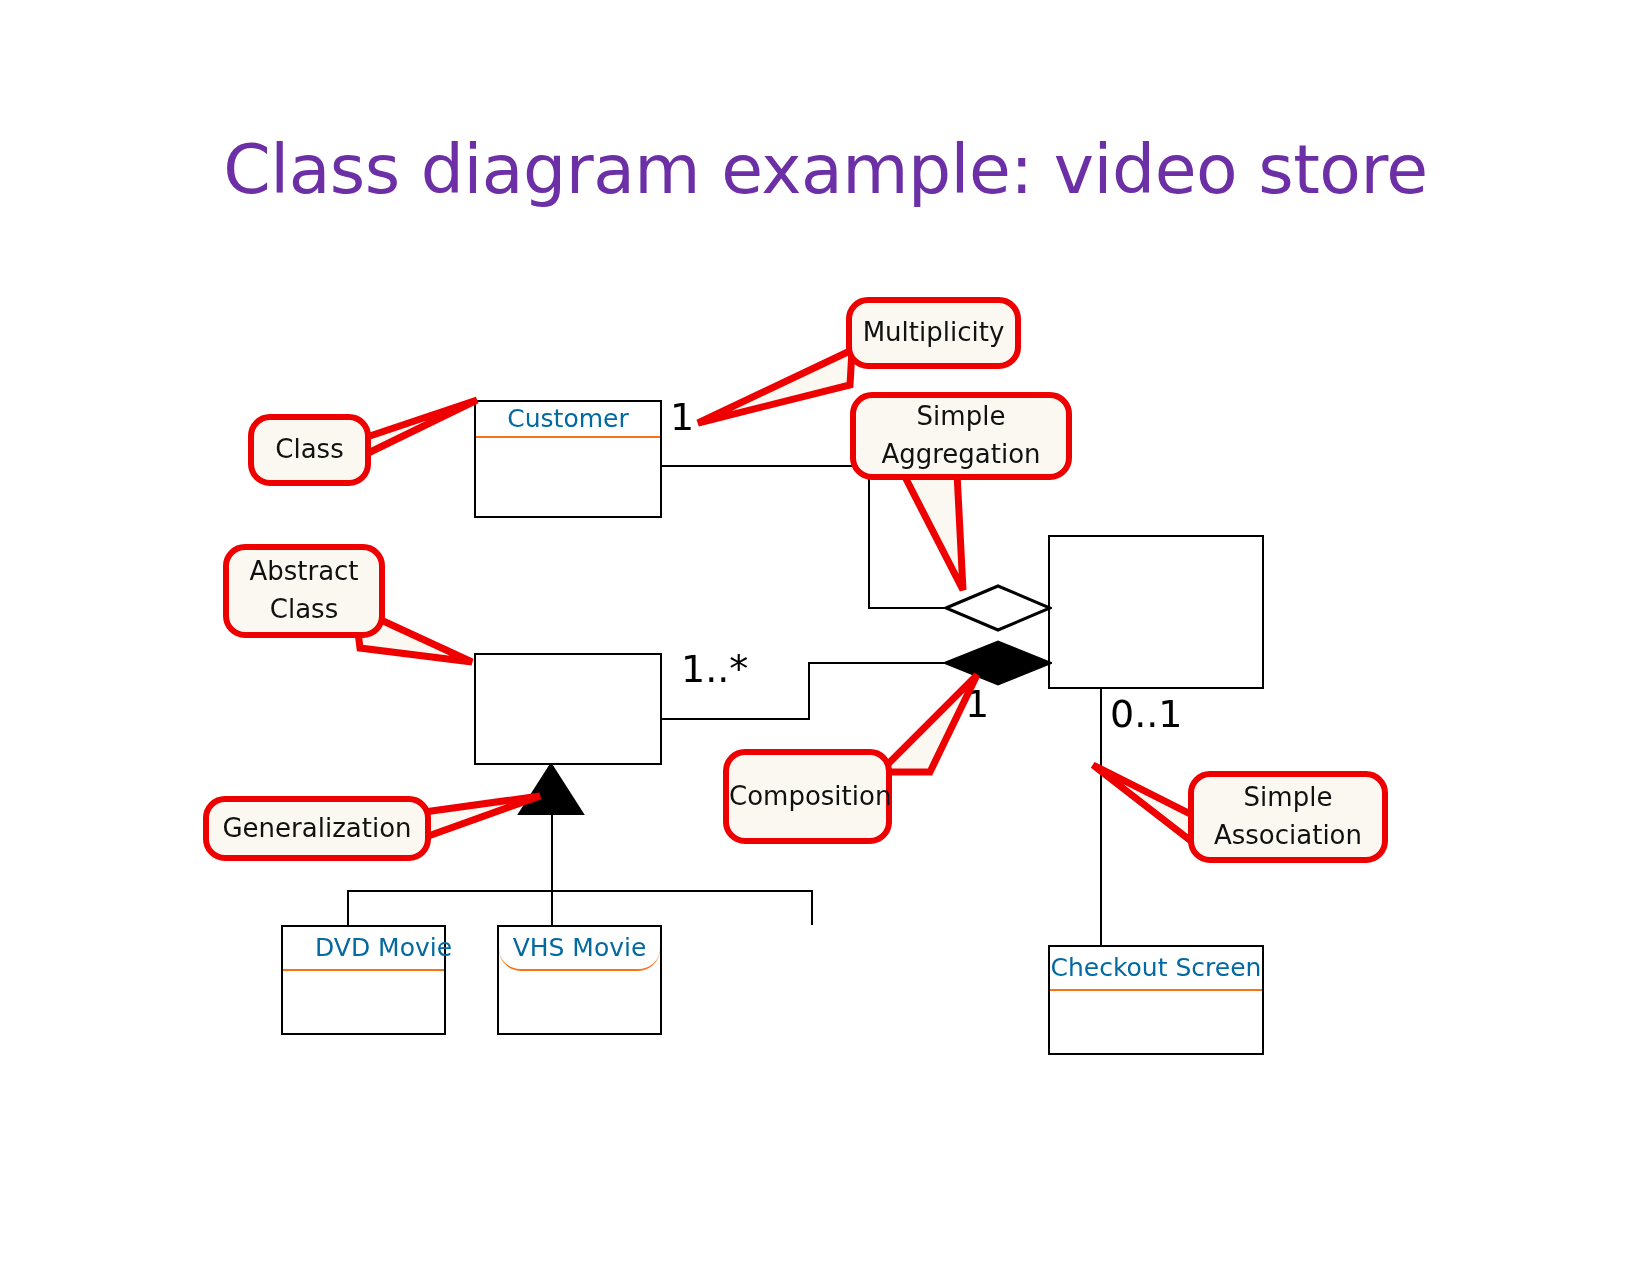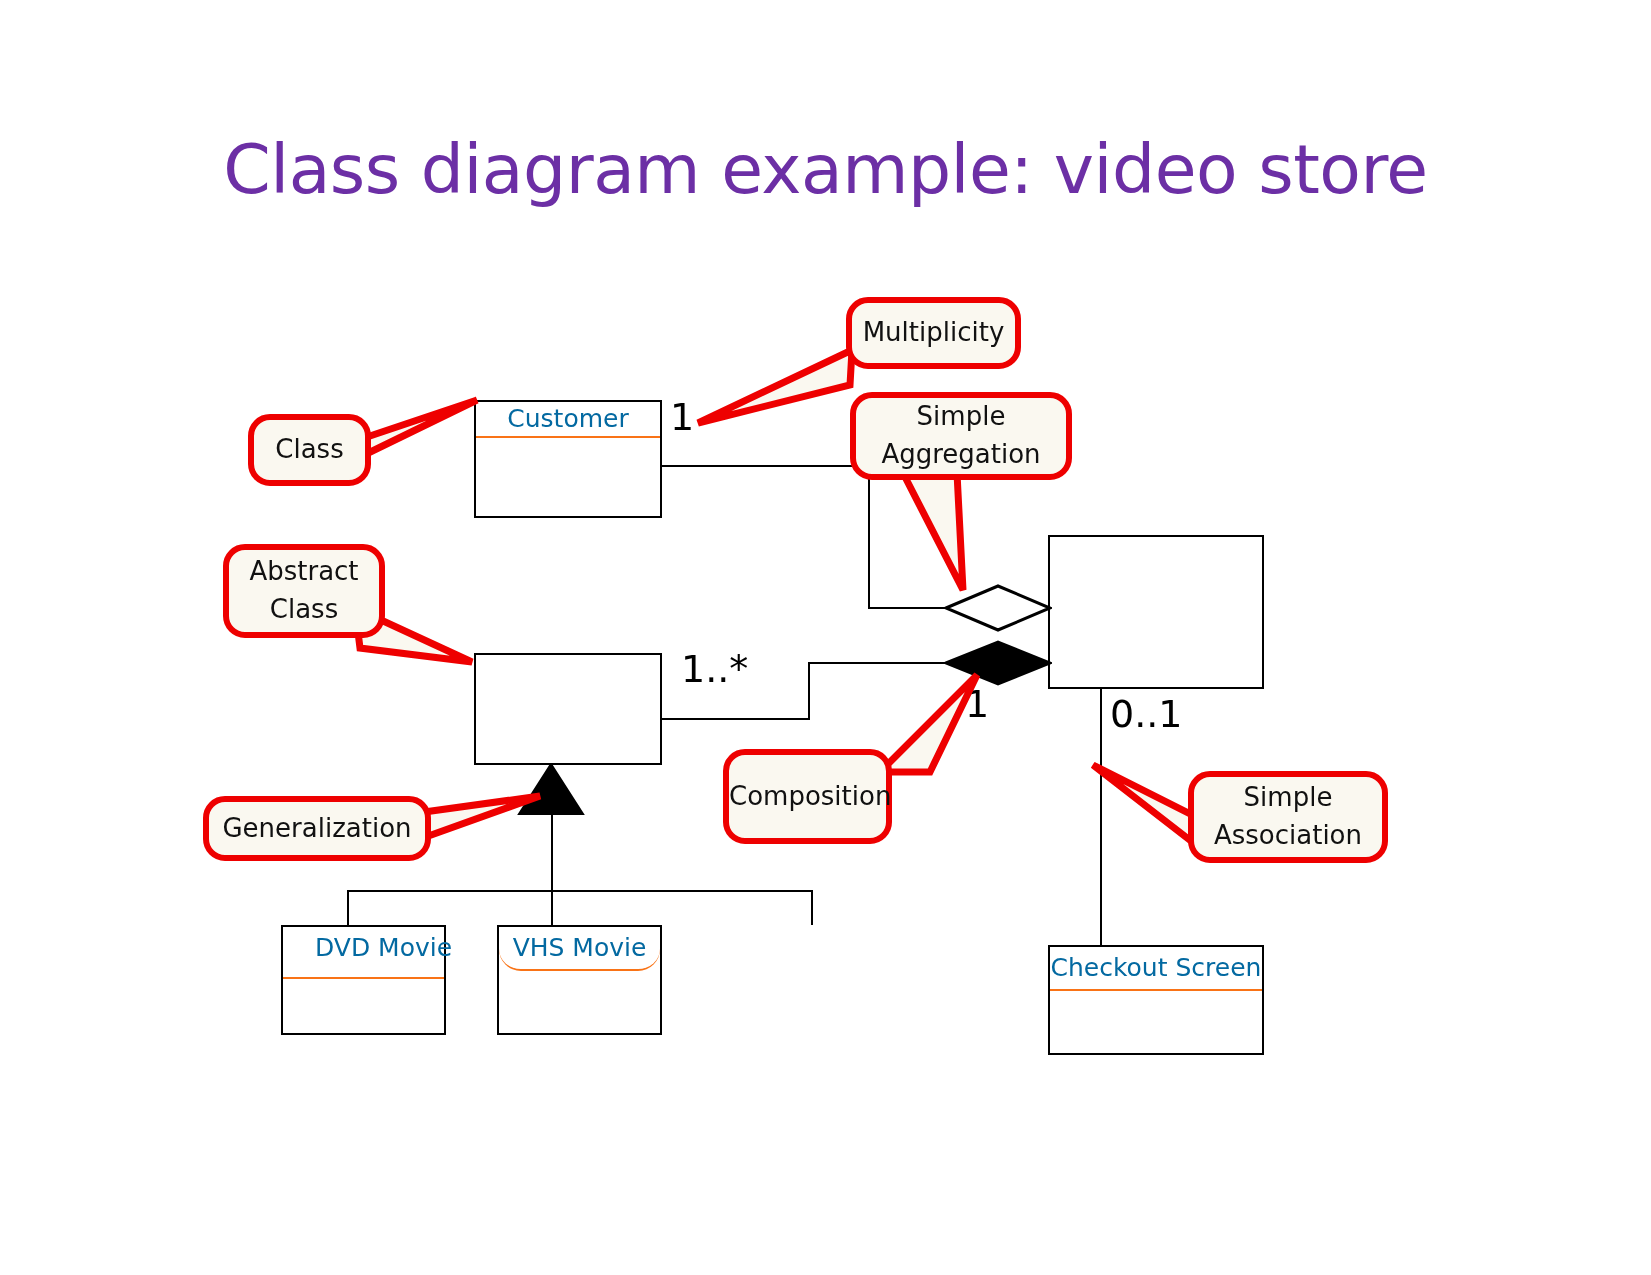--- a/index.html
+++ b/index.html
@@ -128,21 +128,21 @@
 
   <div class="uml-class" style="left:474px; top:653px; width:188px; height:112px;">
     <div class="cls-attrs" style="height:58px;"></div>
   </div>
 
   <div class="uml-class" style="left:1048px; top:535px; width:216px; height:154px;">
     <div class="cls-attrs" style="height:104px;"></div>
   </div>
 
   <div class="uml-class" style="left:281px; top:925px; width:165px; height:110px;">
-    <div class="cls-name" style="height:52px; line-height:42px;padding-left:32px;">DVD Movie</div>
+    <div class="cls-name" style="height:44px; line-height:42px;padding-left:32px;">DVD Movie</div>
     <div class="cls-attrs" style="height:62px;"></div>
   </div>
 
   <div class="uml-class" style="left:497px; top:925px; width:165px; height:110px;">
     <div class="cls-name" style="height:44px; line-height:42px;border-radius:22px;">VHS Movie</div>
     <div class="cls-attrs" style="height:62px;"></div>
   </div>
 
 
   <div class="uml-class" style="left:1048px; top:945px; width:216px; height:110px;">

